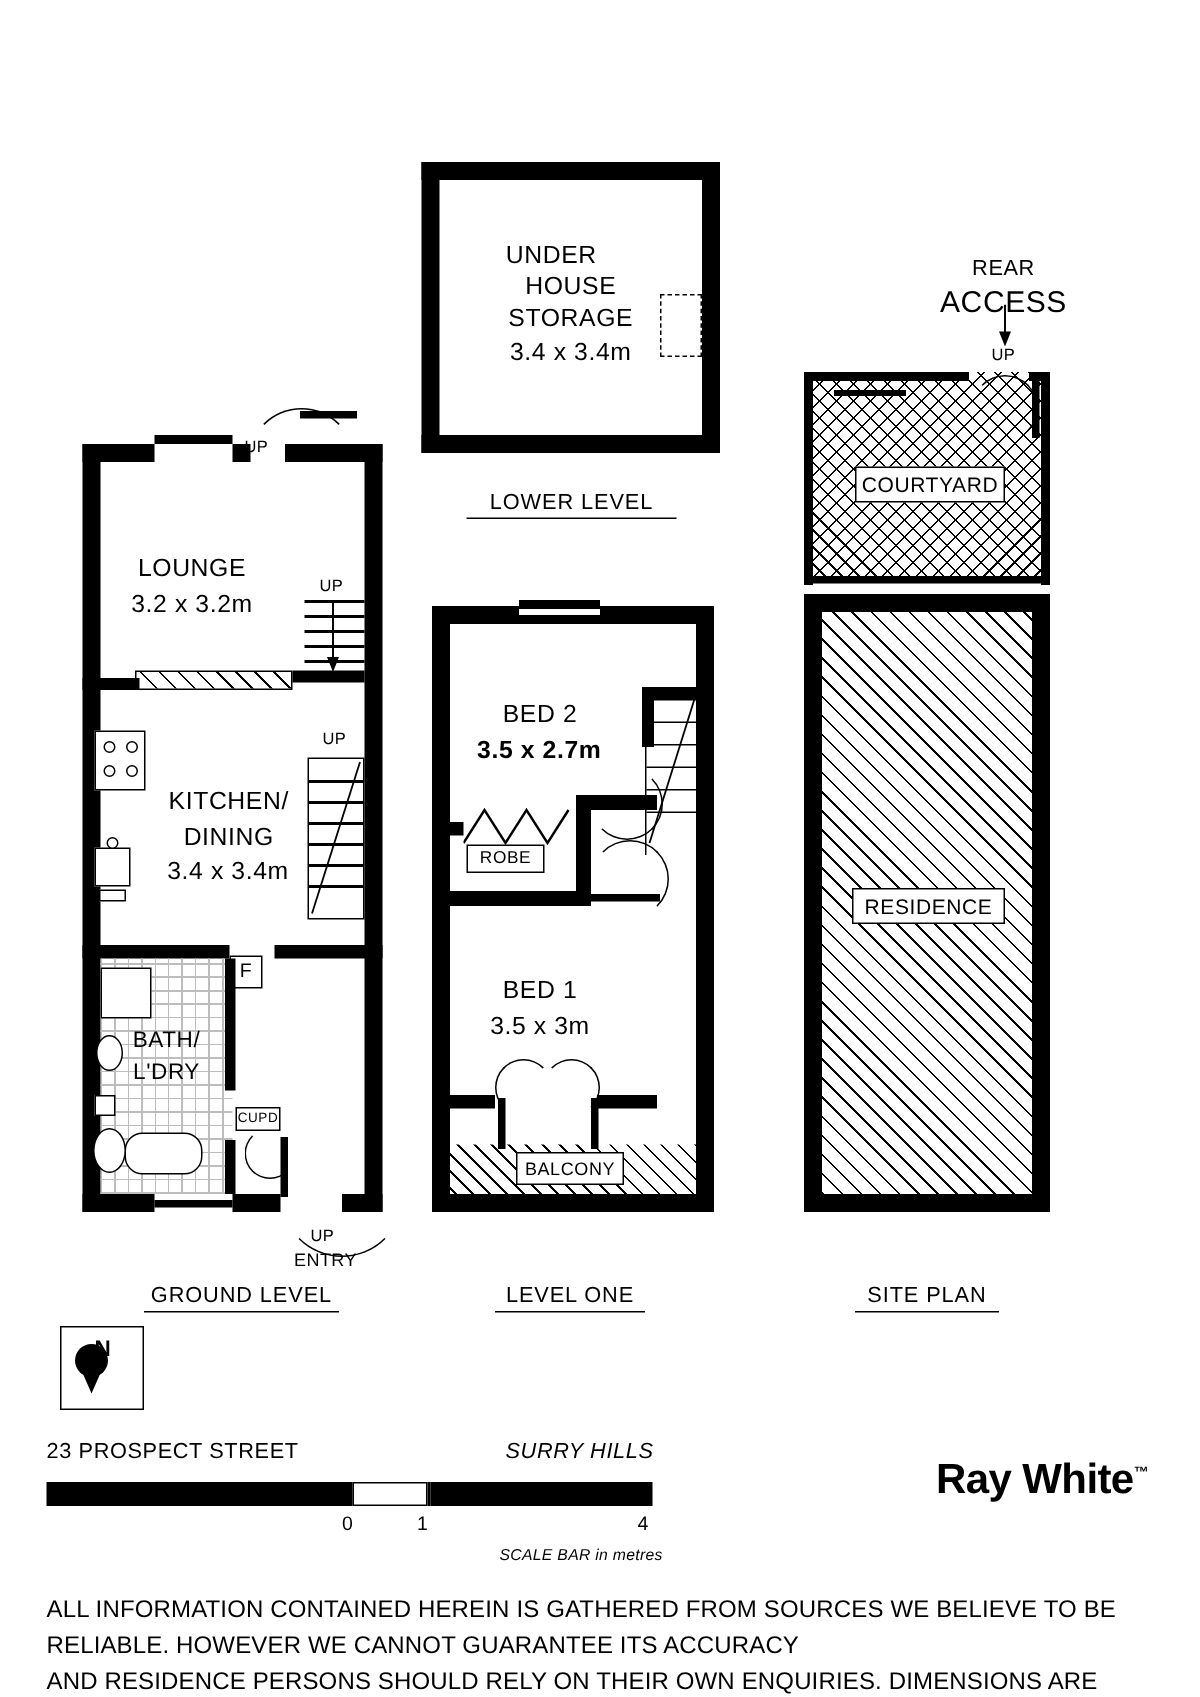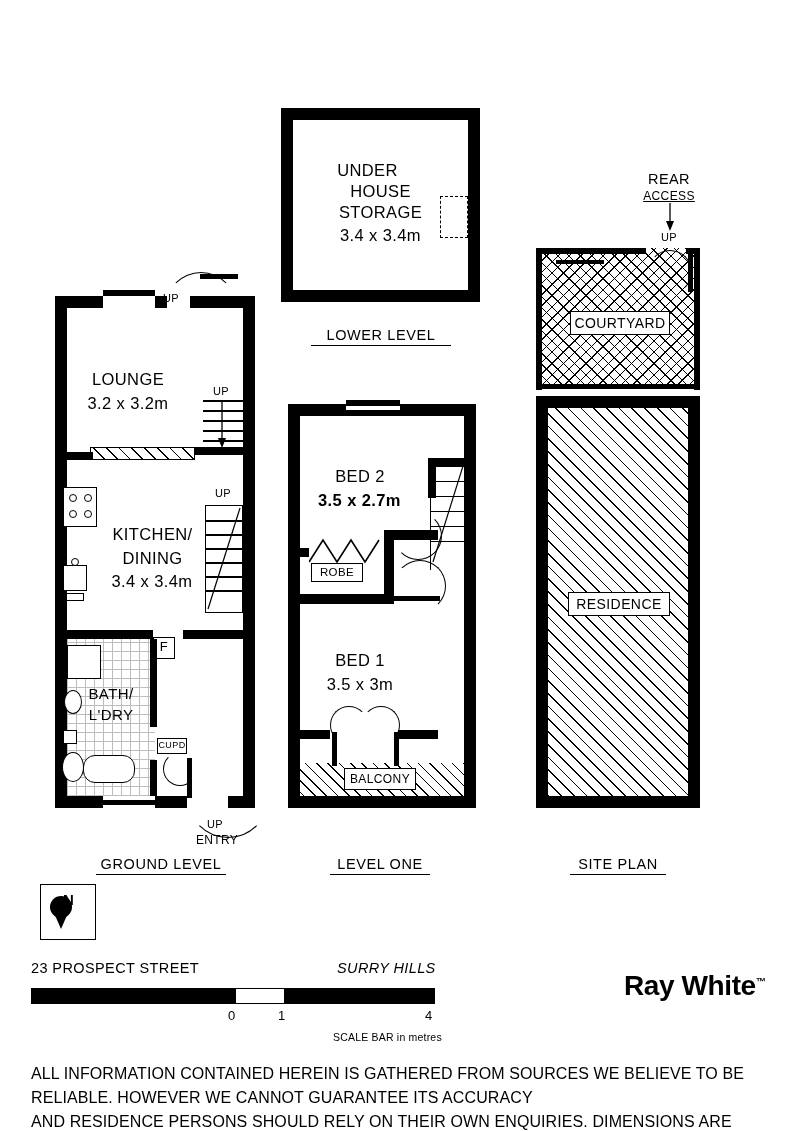--- a/index.html
+++ b/index.html
@@ -139,20 +139,21 @@
     font-size: 15px;
     font-weight: bold;
     left: 22px;
     top: 6px;
   }
   .scale-note {
     position: absolute;
     font-size: 10.5px;
     letter-spacing: 0.2px;
     white-space: nowrap;
+    font-style: italic;
   }
   .num { position: absolute; font-size: 13px; }
   .fixture { position: absolute; border: 1.4px solid #000; box-sizing: border-box; background:#fff; }
   .fixture-r { border-radius: 50%; }
   .stair-step { position: absolute; background: #000; }
   .arrow-v { position: absolute; }
 </style>
 </head>
 <body>
 
@@ -338,21 +339,21 @@
     <div class="wall" style="left:694px; top:248px; width:6px; height:142px;"></div>
     <div class="wall" style="left:536px; top:248px; width:110px; height:6px;"></div>
     <div class="wall" style="left:686px; top:248px; width:14px; height:6px;"></div>
     <div class="wall" style="left:536px; top:384px; width:164px; height:5px;"></div>
     <div class="wall" style="left:556px; top:260px; width:48px; height:4px;"></div>
 
     <div class="door-arc" style="left:648px; top:250px; width:44px; height:44px; border-color:#000; border-bottom-color:transparent; border-left-color:transparent;"></div>
     <div class="wall" style="left:688px; top:252px; width:5px; height:40px;"></div>
 
     <div class="label small" style="left:616px; top:170px; width:106px; font-size:14.5px;">REAR</div>
-    <div class="label small" style="left:616px; top:189px; width:106px; font-size:12px;text-decoration:underline;">ACCESS</div>
+    <div class="label small" style="left:616px; top:189px; width:106px; font-size:20px;">ACCESS</div>
     <svg class="abs" style="left:663px; top:203px;" width="14" height="28">
       <line x1="7" y1="0" x2="7" y2="20" stroke="#000" stroke-width="1.3"></line>
       <polygon points="7,28 3,18 11,18" fill="#000"></polygon>
     </svg>
     <div class="up-label" style="left:661px; top:231px;">UP</div>
 
     <div class="boxed" style="left:570px; top:311px; width:100px; height:24px; font-size:14px; padding:3px 0;">COURTYARD</div>
 
     <div class="wall" style="left:536px; top:396px; width:164px; height:12px;"></div>
     <div class="wall" style="left:536px; top:396px; width:12px; height:412px;"></div>

